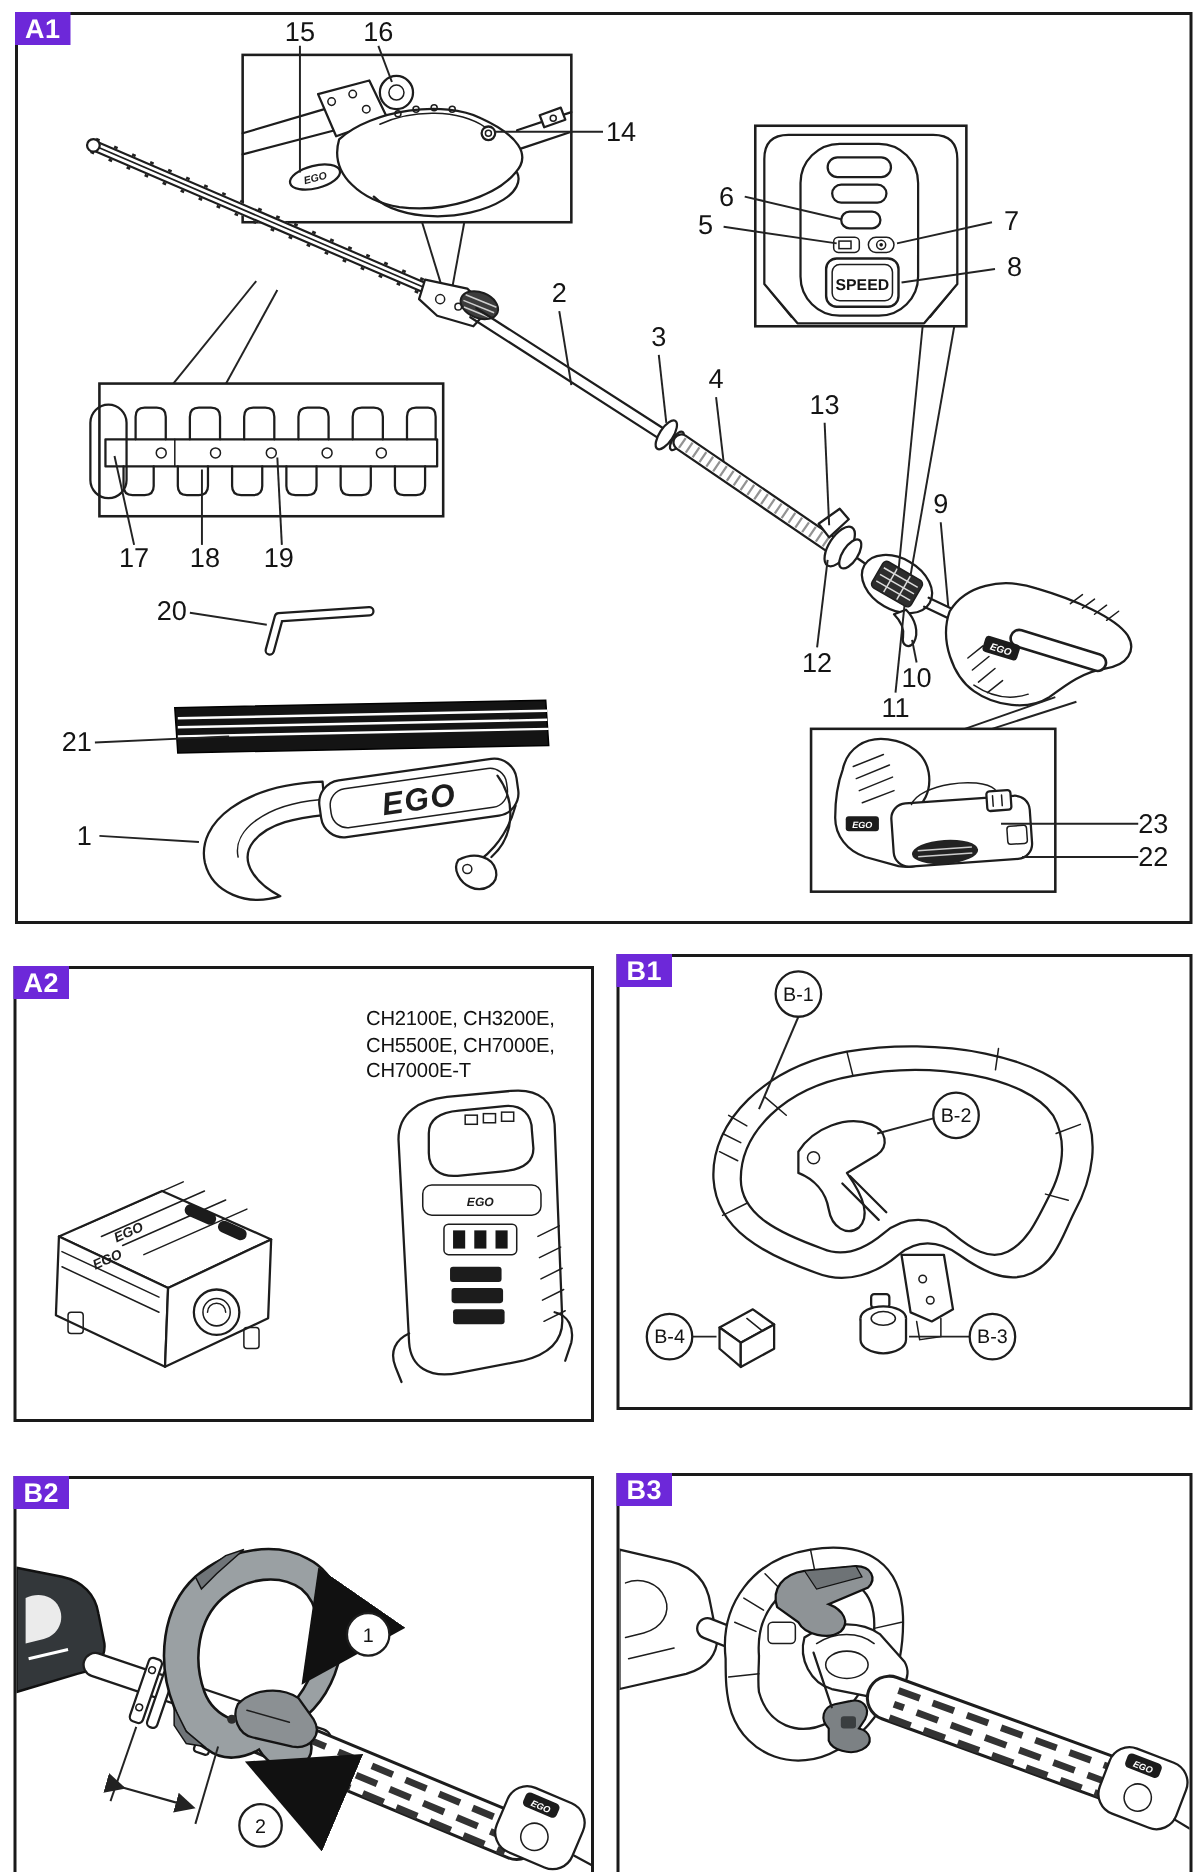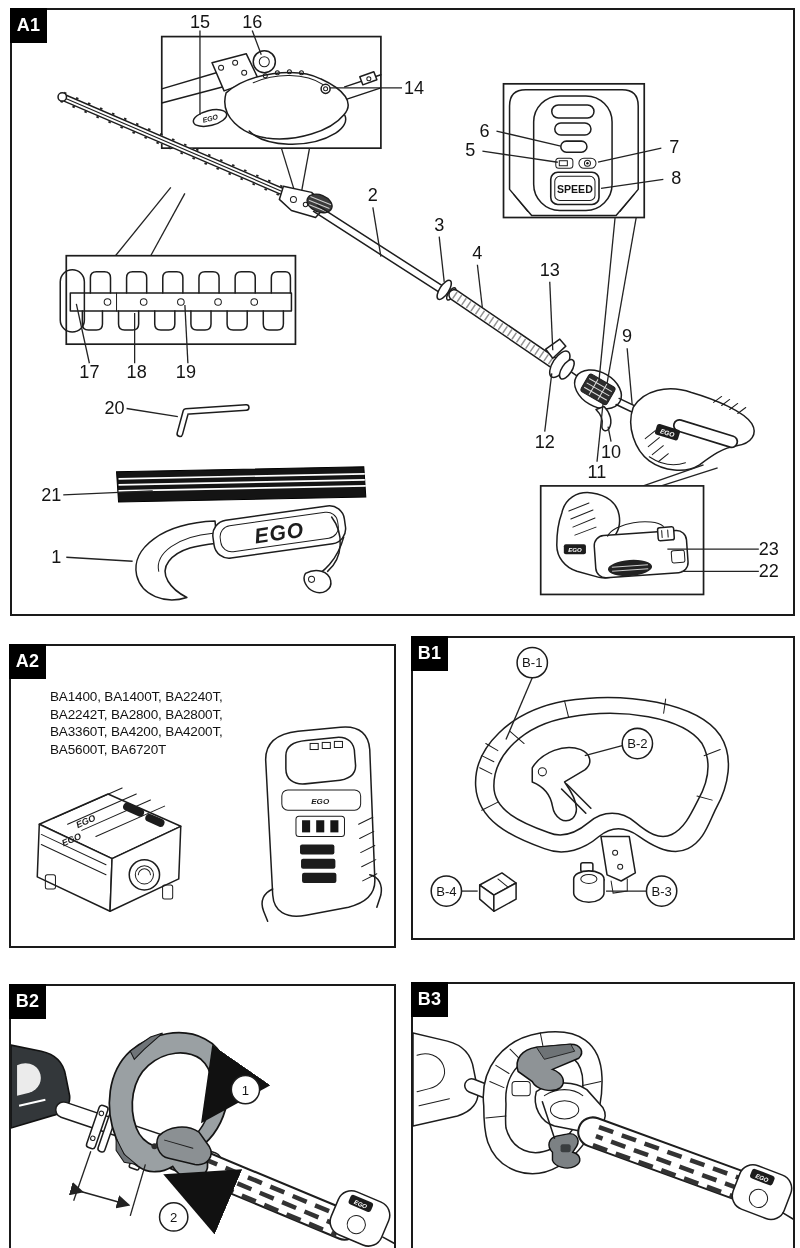--- a/index.html
+++ b/index.html
@@ -1,19 +1,19 @@
 <!DOCTYPE html>
 <html><head>
 <meta charset="utf-8">
 <style>
   html,body{margin:0;padding:0;}
   body{width:800px;height:1248px;background:#ffffff;position:relative;
        font-family:"Liberation Sans",sans-serif;color:#141414;overflow:hidden;}
   .panel{position:absolute;border:2px solid #1a1a1a;background:#fff;}
-  .tag{position:absolute;left:-2px;top:-2px;width:37px;height:35px;background:#000000;
+  .tag{position:absolute;left:-2px;top:-2px;width:37px;height:22px;background:#6d28d9;
        color:#fff;font-weight:bold;font-size:18px;display:flex;align-items:center;
        justify-content:center;z-index:6;letter-spacing:.3px;}
   .panel > svg{position:absolute;left:0;top:0;width:100%;height:100%;}
   .models{position:absolute;font-size:13.5px;line-height:17.6px;letter-spacing:-0.15px;
           color:#121212;z-index:4;}
   .models span{display:block;white-space:nowrap;}
   
   .s{stroke:#1d1d1d;stroke-width:1.5;fill:none;stroke-linecap:round;stroke-linejoin:round;}
   .t{stroke:#1d1d1d;stroke-width:1;fill:none;stroke-linecap:round;}
   .w{stroke:#1d1d1d;stroke-width:1.5;fill:#ffffff;stroke-linejoin:round;}
@@ -270,25 +270,24 @@
       <text class="num" x="39" y="488">21</text>
       <text class="num" x="44" y="550">1</text>
       <text class="num" x="753" y="542">23</text>
       <text class="num" x="753" y="564">22</text>
     </g>
   </svg>
 </div>
 
 <div class="panel" style="left:9px;top:644px;width:383px;height:300px;">
   <div class="tag">A2</div>
-  <div class="models" style="left:39px;top:42px;">
-    <span>BA1400, BA1400T, BA2240T,</span>
-    <span>BA2242T, BA2800, BA2800T,</span>
-    <span>BA3360T, BA4200, BA4200T,</span>
-    <span>BA5600T, BA6720T</span>
+  <div class="models" style="left:233px;top:24px;">
+    <span>CH2100E, CH3200E,</span>
+    <span>CH5500E, CH7000E,</span>
+    <span>CH7000E-T</span>
   </div>
   <svg viewBox="0 0 379 296">
     <g>
       <polygon class="w" points="28,176 96,146 168,178 100,210"></polygon>
       <polygon class="w" points="28,176 100,210 98,262 26,228"></polygon>
       <polygon class="w" points="100,210 168,178 166,230 98,262"></polygon>
       <line class="t" x1="42" y1="170" x2="110" y2="140"></line>
       <line class="t" x1="56" y1="176" x2="124" y2="146"></line>
       <line class="t" x1="70" y1="182" x2="138" y2="152"></line>
       <line class="t" x1="84" y1="188" x2="152" y2="158"></line>

